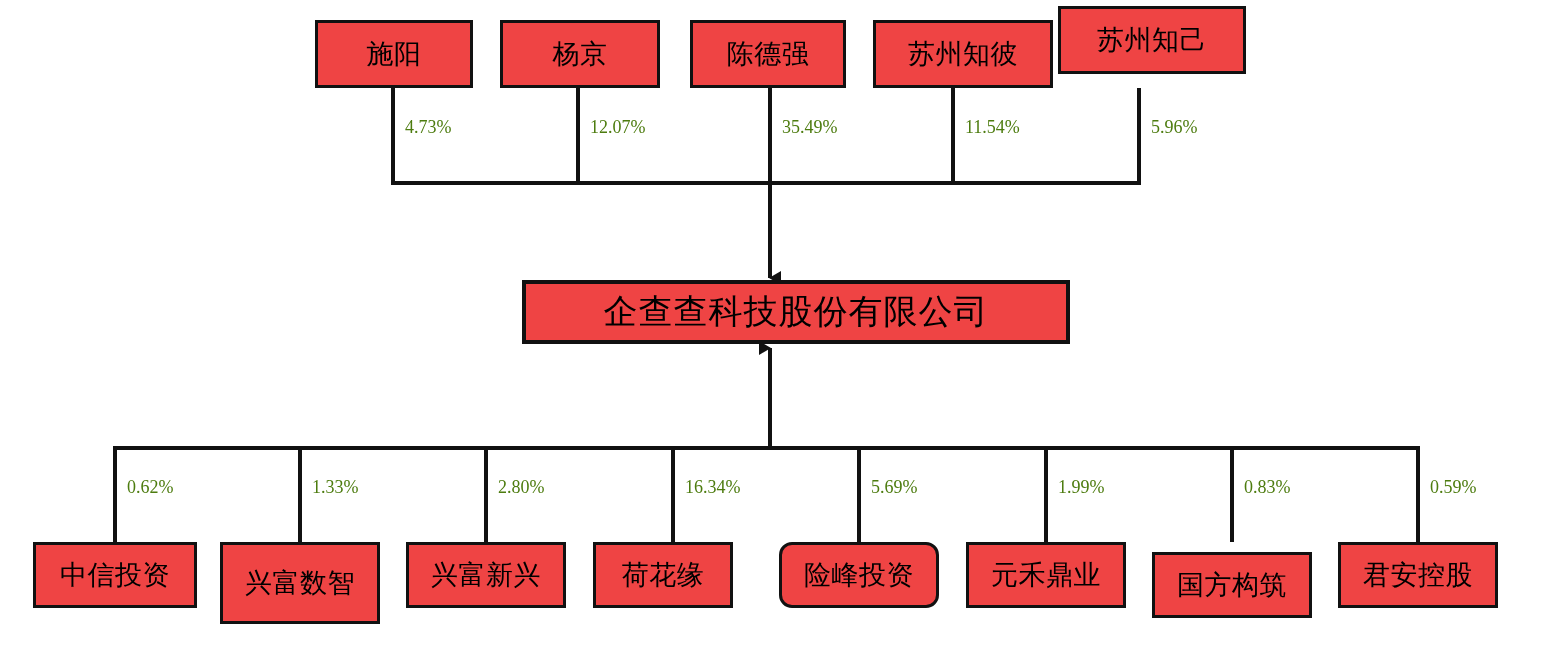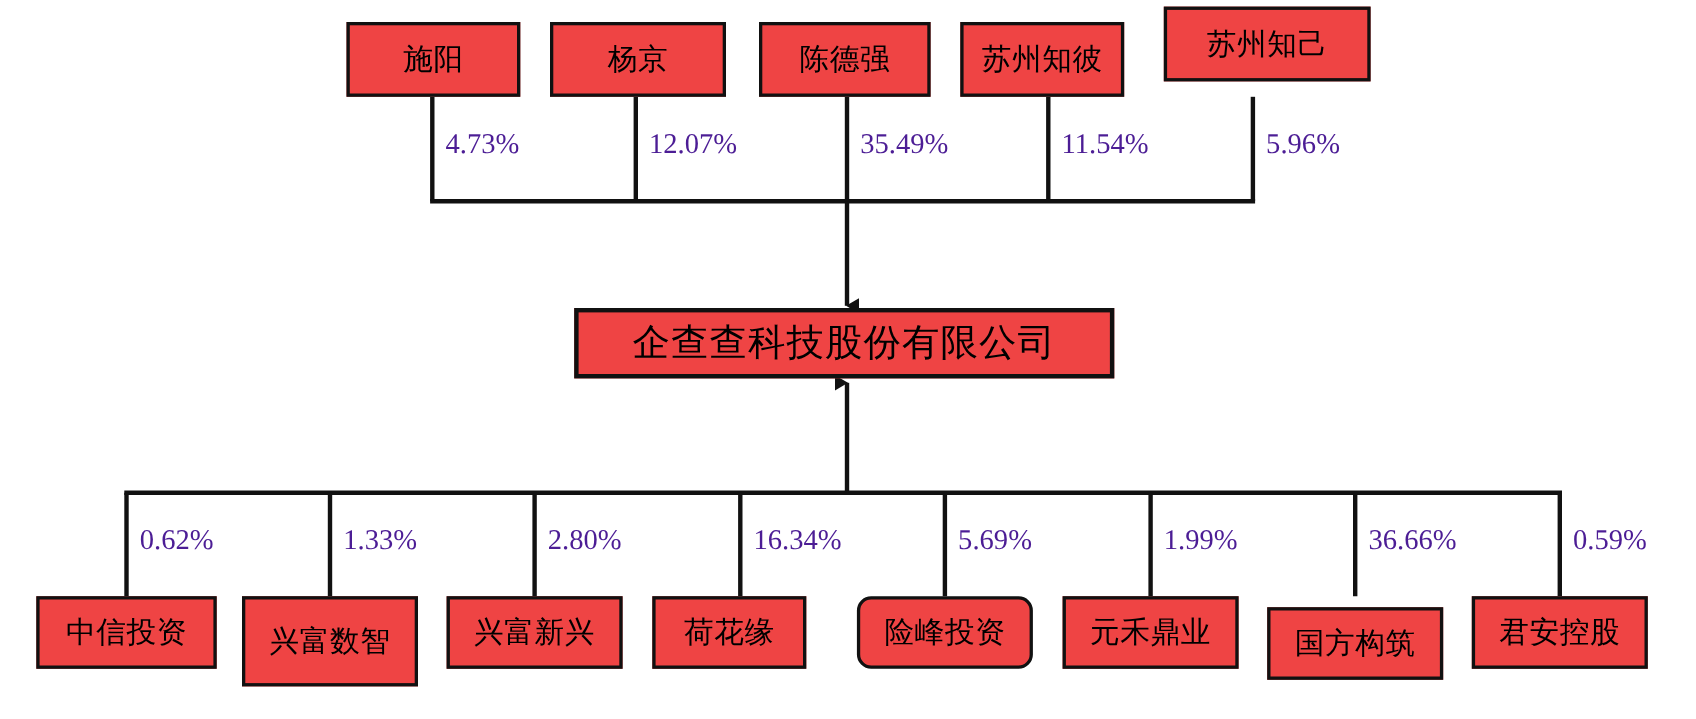--- a/index.html
+++ b/index.html
@@ -40,22 +40,22 @@
   }
   .company-box {
     border-width: 4px;
   }
   .company-box .node-label {
     font-size: 34px;
     letter-spacing: 1px;
   }
   .pct-label {
     position: absolute;
-    color: #4c1d95;
-    font-size: 26px;
+    color: #4d7c0f;
+    font-size: 18px;
     white-space: nowrap;
     line-height: 1;
   }
 </style>
 </head>
 <body>
 
 <div id="diagram-root">
 
   <svg class="lines" viewBox="0 0 1542 654" xmlns="http://www.w3.org/2000/svg">
@@ -93,47 +93,47 @@
   <div id="top-boxes">
       <div class="node-box tier-top" style="left: 315px; top: 20px; width: 158px; height: 68px;">
         <span class="node-label">施阳</span>
       </div>
       <div class="node-box tier-top" style="left: 500px; top: 20px; width: 160px; height: 68px;">
         <span class="node-label">杨京</span>
       </div>
       <div class="node-box tier-top" style="left: 690px; top: 20px; width: 156px; height: 68px;">
         <span class="node-label">陈德强</span>
       </div>
-      <div class="node-box tier-top" style="left: 873px; top: 20px; width: 149px; height: 68px;">
+      <div class="node-box tier-top" style="left: 873px; top: 20px; width: 180px; height: 68px;">
         <span class="node-label">苏州知彼</span>
       </div>
       <div class="node-box tier-top" style="left: 1058px; top: 6px; width: 188px; height: 68px;">
         <span class="node-label">苏州知己</span>
       </div>
     </div>
   <div id="top-pcts">
       <div class="pct-label" style="left: 405px; top: 118px;">4.73%</div>
       <div class="pct-label" style="left: 590px; top: 118px;">12.07%</div>
       <div class="pct-label" style="left: 782px; top: 118px;">35.49%</div>
       <div class="pct-label" style="left: 965px; top: 118px;">11.54%</div>
       <div class="pct-label" style="left: 1151px; top: 118px;">5.96%</div>
     </div>
 
-  <div class="node-box company-box" id="company-box" style="left:522px; top:280px; width:491px; height:64px;">
+  <div class="node-box company-box" id="company-box" style="left:522px; top:280px; width:548px; height:64px;">
     <span class="node-label">企查查科技股份有限公司</span>
   </div>
 
   <div id="bottom-pcts">
       <div class="pct-label" style="left: 127px; top: 478px;">0.62%</div>
       <div class="pct-label" style="left: 312px; top: 478px;">1.33%</div>
       <div class="pct-label" style="left: 498px; top: 478px;">2.80%</div>
       <div class="pct-label" style="left: 685px; top: 478px;">16.34%</div>
       <div class="pct-label" style="left: 871px; top: 478px;">5.69%</div>
       <div class="pct-label" style="left: 1058px; top: 478px;">1.99%</div>
-      <div class="pct-label" style="left: 1244px; top: 478px;">36.66%</div>
+      <div class="pct-label" style="left: 1244px; top: 478px;">0.83%</div>
       <div class="pct-label" style="left: 1430px; top: 478px;">0.59%</div>
     </div>
   <div id="bottom-boxes">
       <div class="node-box tier-bottom" style="left: 33px; top: 542px; width: 164px; height: 66px;">
         <span class="node-label">中信投资</span>
       </div>
       <div class="node-box tier-bottom" style="left: 220px; top: 542px; width: 160px; height: 82px;">
         <span class="node-label">兴富数智</span>
       </div>
       <div class="node-box tier-bottom" style="left: 406px; top: 542px; width: 160px; height: 66px;">

